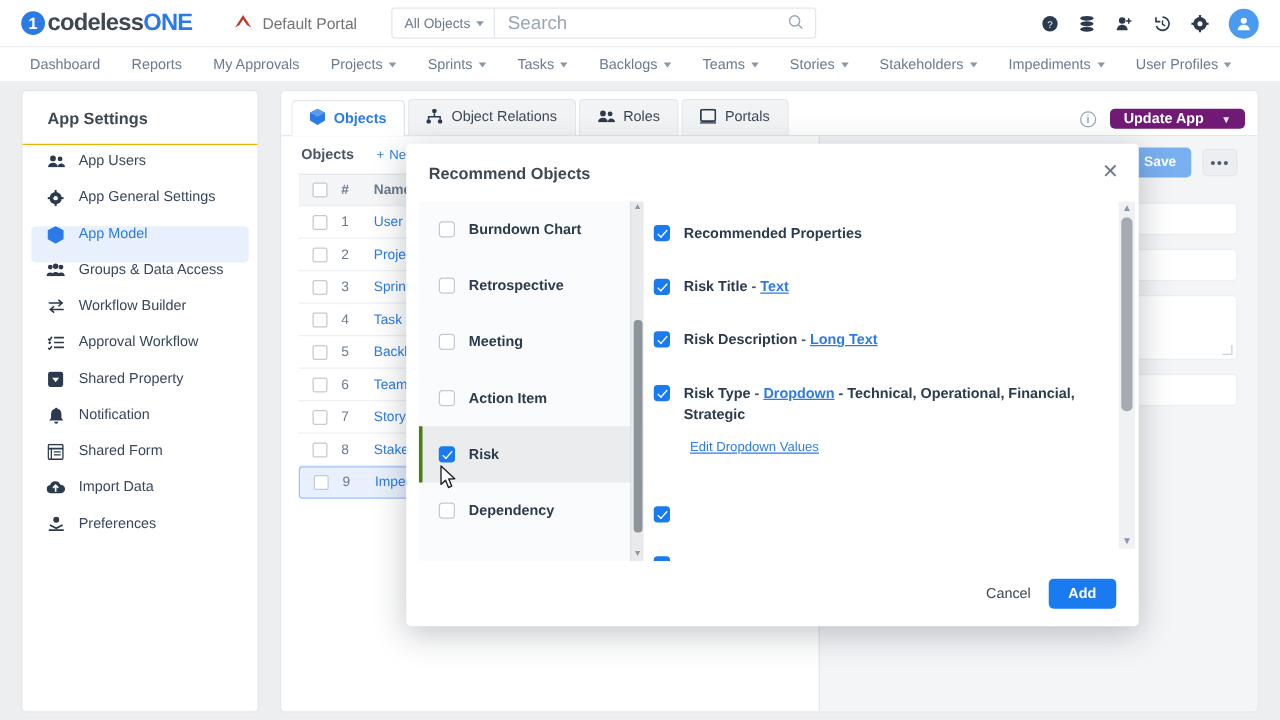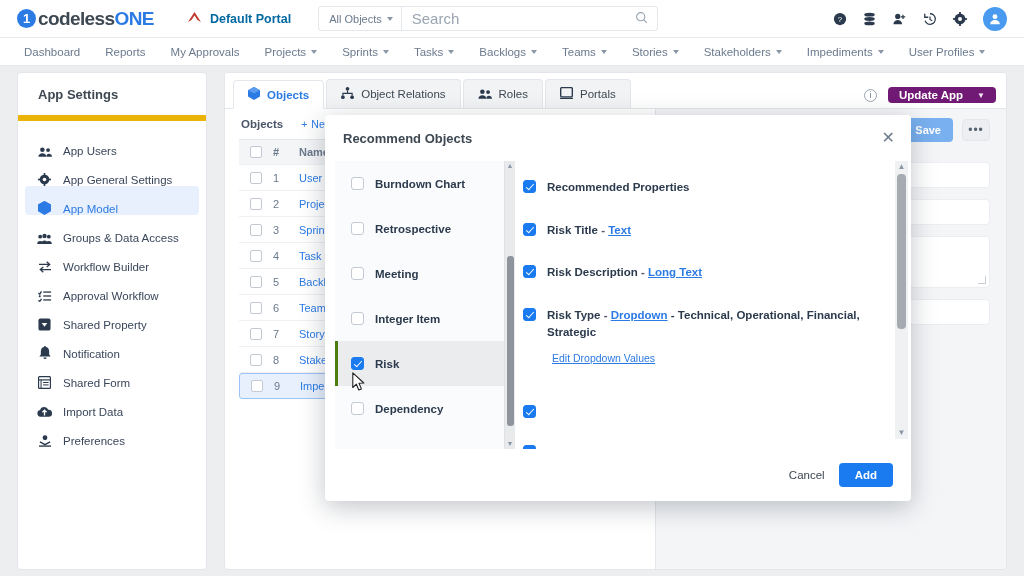--- a/index.html
+++ b/index.html
@@ -29,21 +29,21 @@
     background: #2c7be5; color: #fff;
     font-size: 13px; font-weight: bold;
     display: flex; align-items: center; justify-content: center;
     margin-right: 2px;
   }
   .logo-text { font-size: 19px; font-weight: 700; letter-spacing: -0.6px; color: #3d4852; }
   .logo-text .blue { color: #2c7be5; }
 
   .portal { display: flex; align-items: center; margin-left: 33px; }
   .portal-icon { color: #c0392b; font-size: 15px; margin-right: 8px; line-height: 1;}
-  .portal-name { font-size: 12.5px; font-weight: 700; color: #0369a1; }
+  .portal-name { font-size: 12.5px; font-weight: 400; color: #737373; }
 
   .searchwrap {
     margin-left: 27px;
     display: flex; align-items: center;
     width: 340px; height: 25px;
     border: 1px solid #e3e6ea; border-radius: 3px;
     background: #fff;
   }
   .allobj {
     font-size: 11px; color: #6b7a8d;
@@ -89,25 +89,25 @@
   }
 
   
   .sidebar {
     width: 190px; margin: 6px 0 6px 17px;
     background: #fff; border: 1px solid #e3e6ea; border-radius: 4px;
     display: flex; flex-direction: column;
   }
   .sb-title {
     font-size: 13px; font-weight: 700; color: #3d4852;
-    padding: 14px 0 13px 20px; border-bottom: 6px solid #eab308;
+    padding: 14px 0 13px 20px; border-bottom: 1px solid #eab308;
   }
   .sb-list { padding-top: 7px; }
   .sb-item {
-    display: flex; align-items: flex-end; gap: 11px;
+    display: flex; align-items: flex-start; gap: 11px;
     height: 29px; margin: 0 7px; padding-left: 12px;
     font-size: 11.5px; color: #39465a; border-radius: 4px; cursor: pointer;
   }
   .sb-item.active { background: #e8f0fd; color: #2c7be5; }
   .sb-ico { width: 15px; display: flex; align-items: center; justify-content: center; color: #2b3a4d; font-size: 12px; }
   .sb-item.active .sb-ico { color: #2c7be5; }
 
   
   .main {
     flex: 1; margin: 6px 17px 6px 17px;
@@ -657,21 +657,21 @@
           <div class="obj-item">
             <span class="cb"></span>
             <span>Retrospective</span>
           </div>
           <div class="obj-item">
             <span class="cb"></span>
             <span>Meeting</span>
           </div>
           <div class="obj-item">
             <span class="cb"></span>
-            <span>Integer Item</span>
+            <span>Action Item</span>
           </div>
           <div class="obj-item sel">
             <span class="cb on"></span>
             <span>Risk</span>
           </div>
           <div class="obj-item">
             <span class="cb"></span>
             <span>Dependency</span>
           </div>
           <div class="lscroll">

